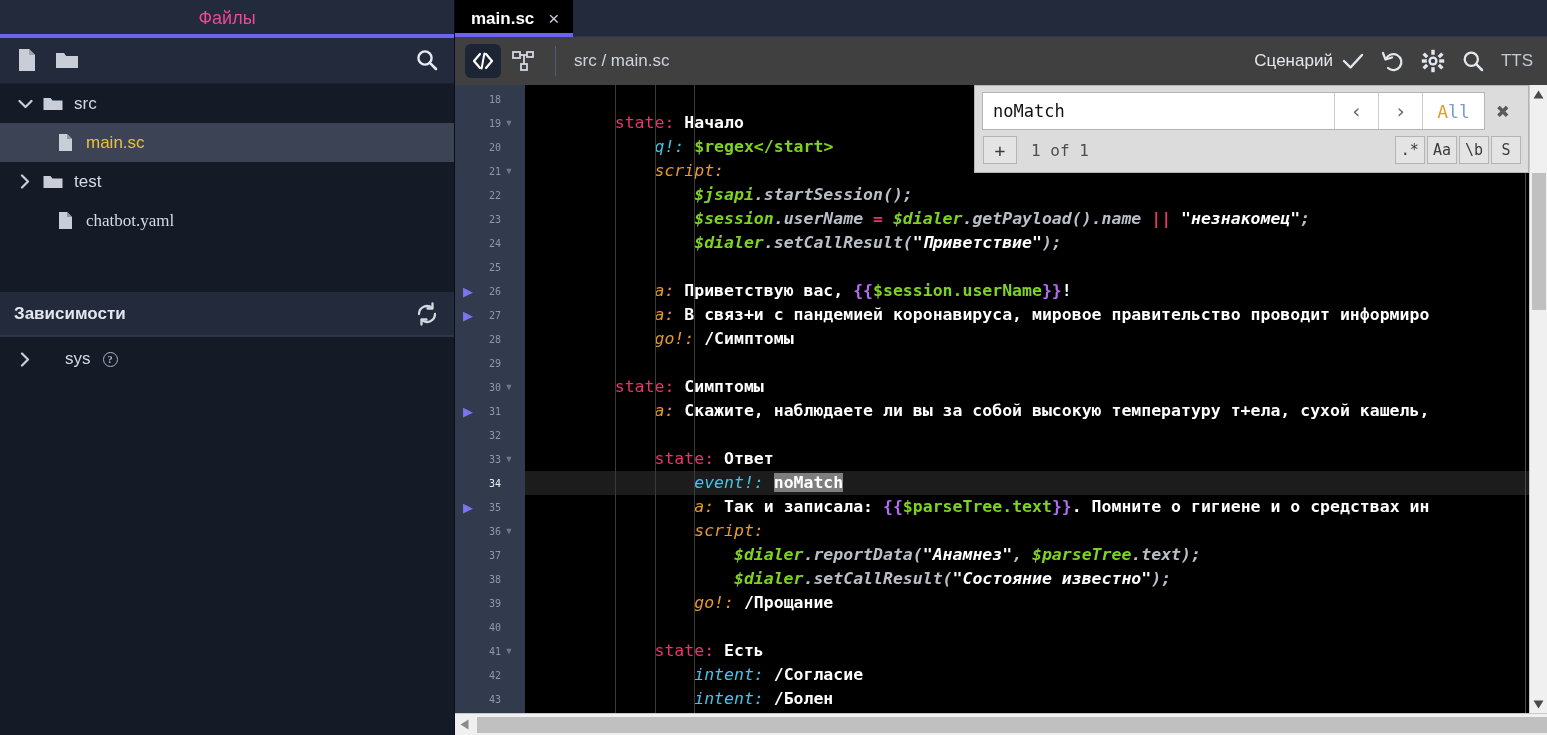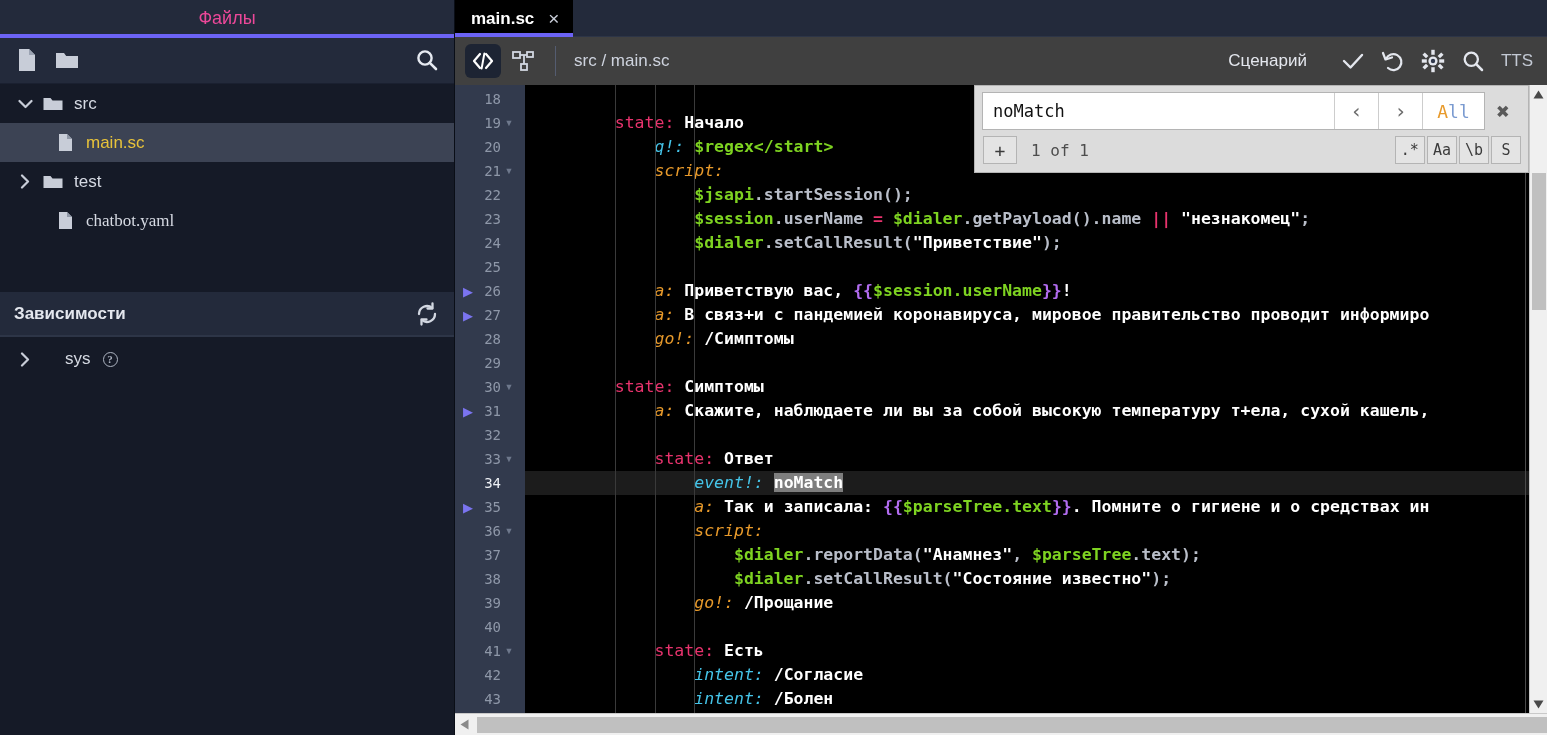--- a/index.html
+++ b/index.html
@@ -89,35 +89,35 @@
     height: 48px; background: #404040; display: flex; align-items: center;
     padding: 0 14px 0 10px; flex: none;
   }
   .view-toggle { display: flex; align-items: center; gap: 4px; }
   .vt-btn { width: 36px; height: 34px; border-radius: 6px; display: flex;
             align-items: center; justify-content: center; cursor: pointer; }
   .vt-btn.active { background: #1d2433; }
   .vsep { width: 1px; height: 30px; background: #545c70; margin: 0 18px 0 14px; }
   .crumb { font-size: 17px; color: #ced3de; }
   .etoolbar .spacer { flex: 1; }
-  .scenario { font-size: 17px; color: #e4e7ee; margin-right: 26px; cursor: pointer; }
+  .scenario { font-size: 17px; color: #e4e7ee; cursor: pointer; }
   .tbtn { width: 40px; height: 34px; display: flex; align-items: center;
           justify-content: center; cursor: pointer; }
   .tts { font-size: 17px; color: #c3c9d4; margin-left: 8px; cursor: pointer; }
 
   
   .ebody { flex: 1; display: flex; position: relative; min-height: 0; background: #000; }
   .gutter {
     width: 70px; background: #323a4d; flex: none;
     padding-top: 2px; position: relative; user-select: none;
   }
   .gline { height: 24px; display: flex; align-items: center; position: relative; }
   .gplay { position: absolute; left: 6px; width: 14px; text-align: center;
            color: #7b74f0; font-size: 13px; line-height: 1; }
-  .gnum { width: 46px; text-align: right; font-size: 14px; color: #8e97a8;
+  .gnum { width: 46px; text-align: right; font-size: 10px; color: #8e97a8;
           font-family: "DejaVu Sans Mono", monospace; }
   .gline.active .gnum { color: #eceff4; }
   .gfold { width: 16px; text-align: center; color: #6e788c; font-size: 9px; line-height: 1; }
 
   .codewrap { flex: 1; position: relative; overflow: hidden; background: #000000; }
   .code {
     position: absolute; left: 0; top: 2px; right: 0;
     font-family: "DejaVu Sans Mono", monospace; font-size: 16.5px;
     line-height: 24px; white-space: pre; color: #ffffff;
   }
@@ -125,21 +125,21 @@
   .cline.active { background: #1c1c1c; }
   .ruler { position: absolute; top: 0; bottom: 0; left: 1000px; width: 1px; background: #4a4a4a; }
   .iguide { position: absolute; top: 0; bottom: 0; width: 1px; background: #3a3a3a; }
 
   
   .k-state { color: #e8336d; }
   .k-tag   { color: #45c4e8; font-style: italic; }
   .k-tago  { color: #e89a2b; font-style: italic; }
   .k-txt   { color: #ffffff; font-weight: bold; }
   .k-code  { color: #7ed321; font-weight: bold; }
-  .k-punct { color: #b9bec9; font-weight: bold; }
+  .k-punct { color: #b9bec9; font-weight: bold; font-style: italic; }
   .k-op    { color: #e8336d; font-weight: bold; }
   .k-brace { color: #b26cf0; font-weight: bold; }
   .k-str   { color: #ffffff; font-weight: bold; }
   .k-white { color: #ffffff; }
   .match   { background: #7e7e7e; color: #ffffff; }
 
   
   .vscroll {
     position: absolute; right: 0; top: 0; bottom: 0; width: 18px;
     background: #f0f0f0; border-left: 1px solid #c9c9c9;

